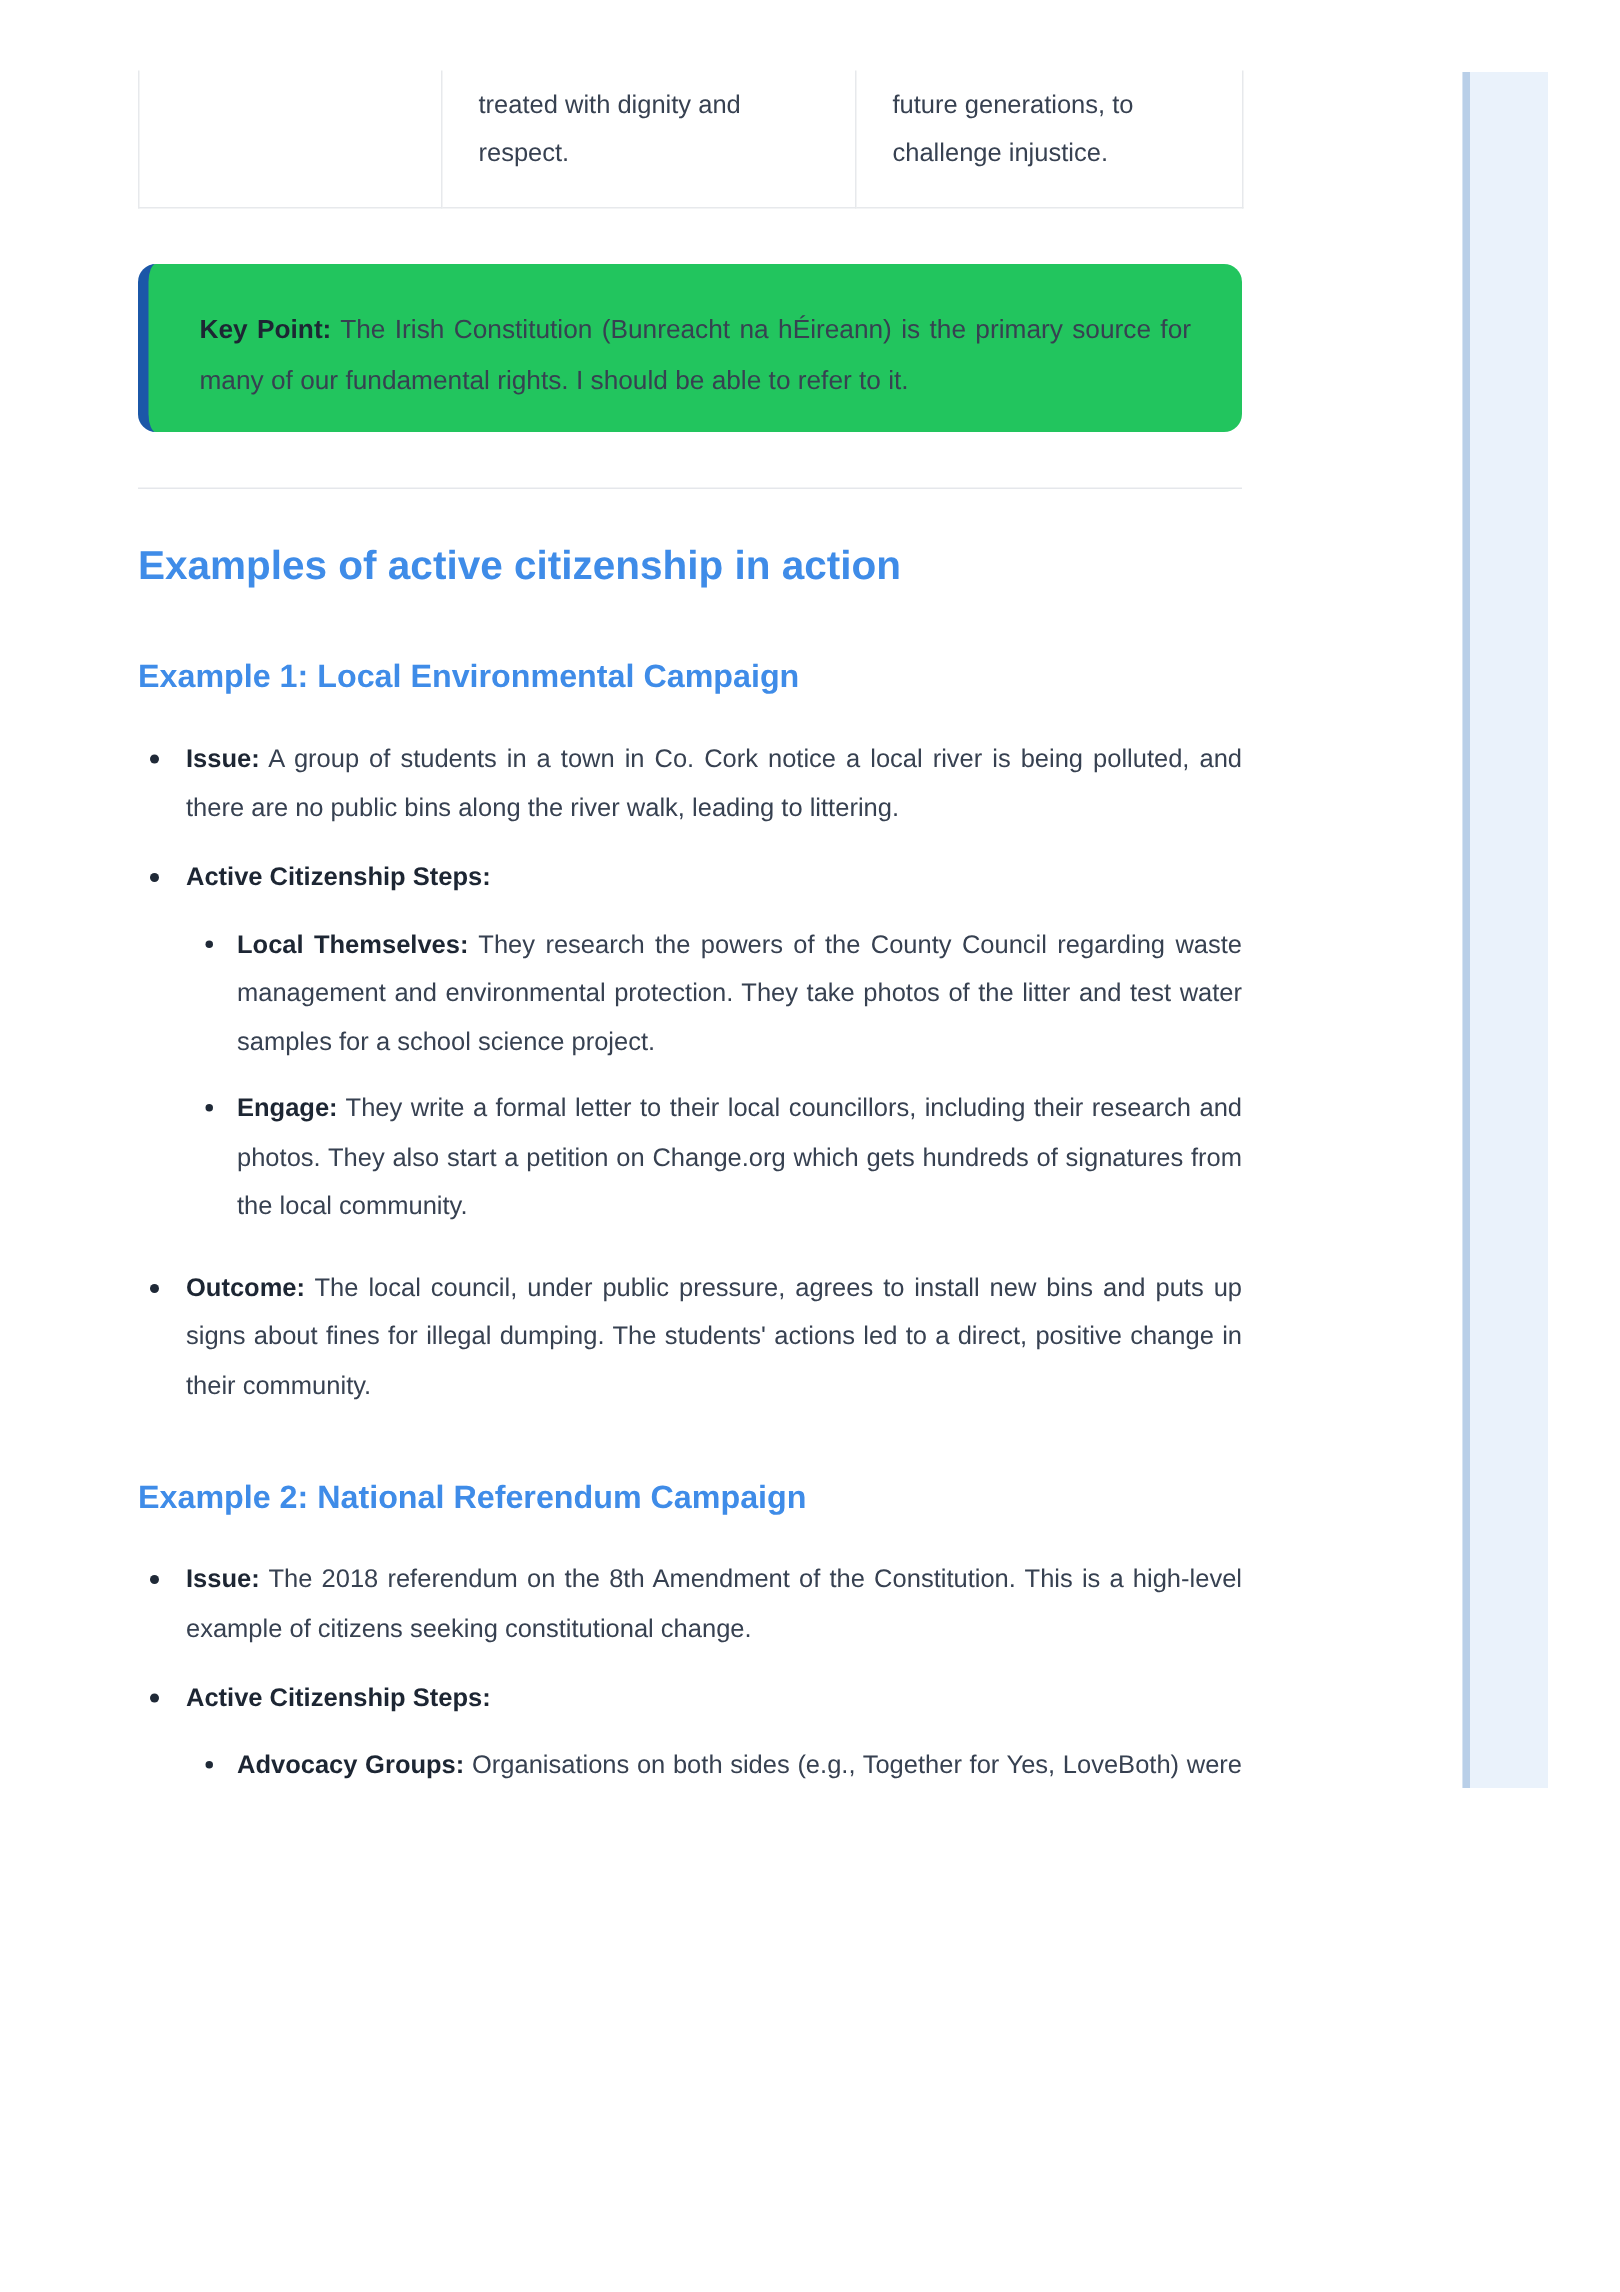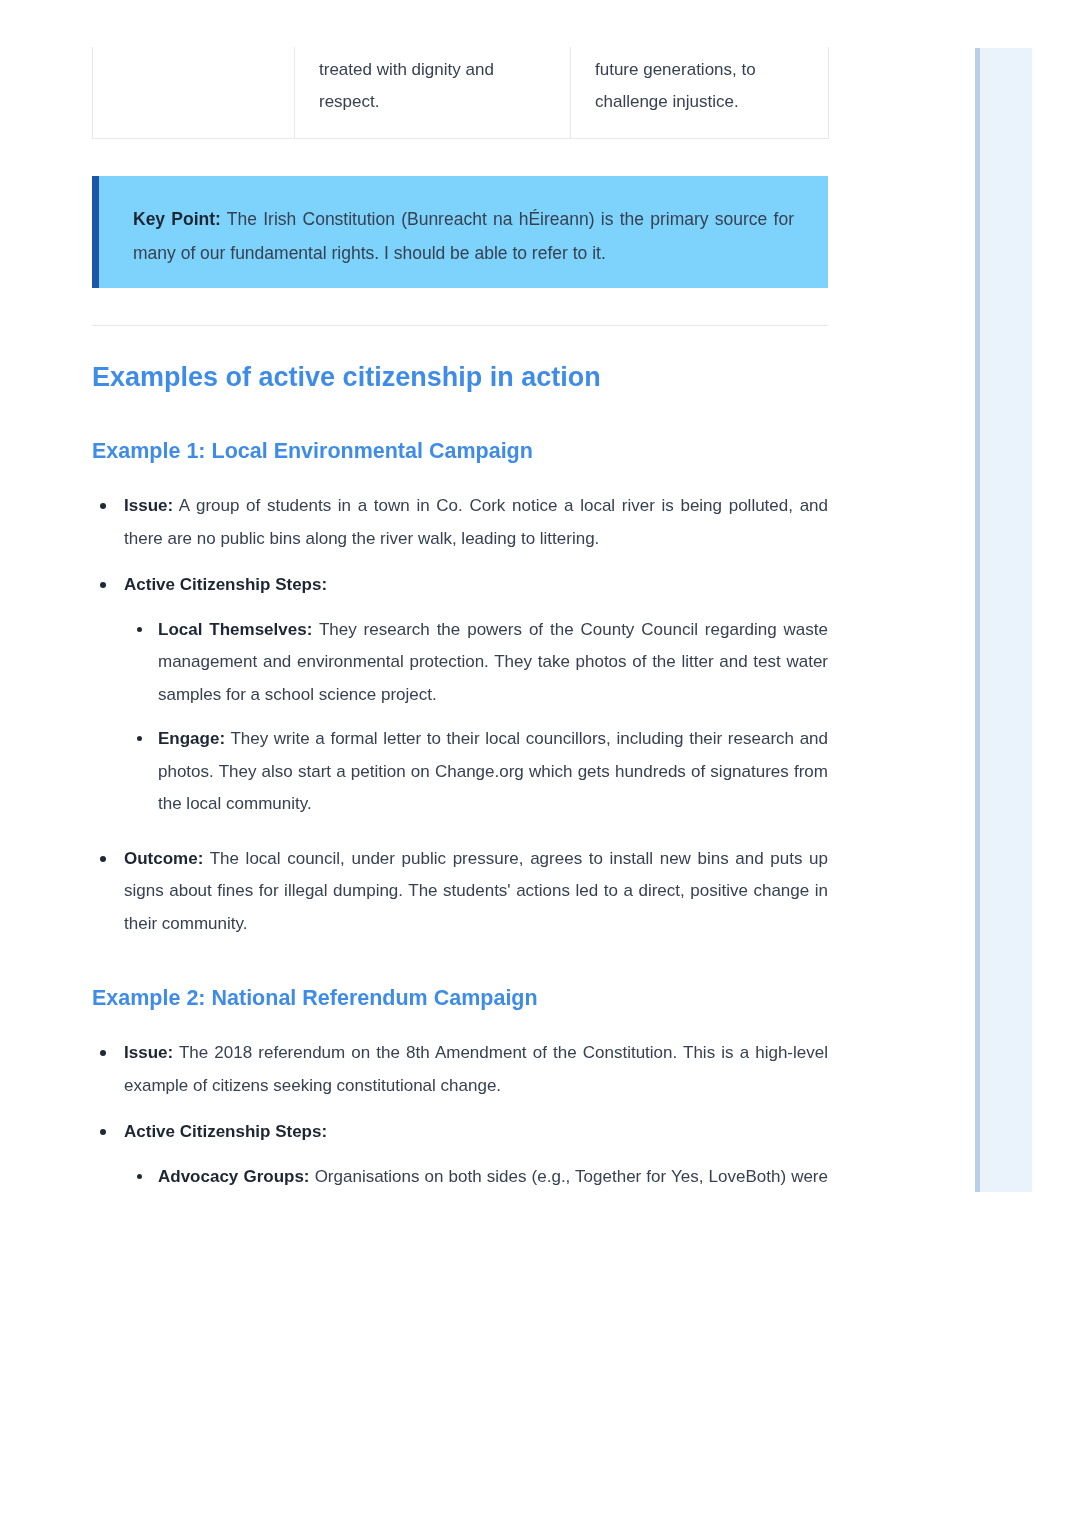--- a/index.html
+++ b/index.html
@@ -52,23 +52,23 @@
     border-top: none;
     vertical-align: top;
     font-size: 17px;
     line-height: 32px;
     color: #374151;
     padding: 7px 24px 20px 24px;
   }
   
   .key-point {
     margin-top: 37px;
-    background: #7dd3fc;
+    background: #22c55e;
     border-left: 7px solid #1b57a8;
-    border-radius: 0;
+    border-radius: 12px;
     padding: 26px 34px 18px 34px;
     font-size: 17.5px;
     line-height: 34px;
     color: #374151;
     text-align: justify;
   }
   .key-point b { color: #1d2633; }
   hr.divider {
     border: none;
     border-top: 1px solid #e5e7eb;

